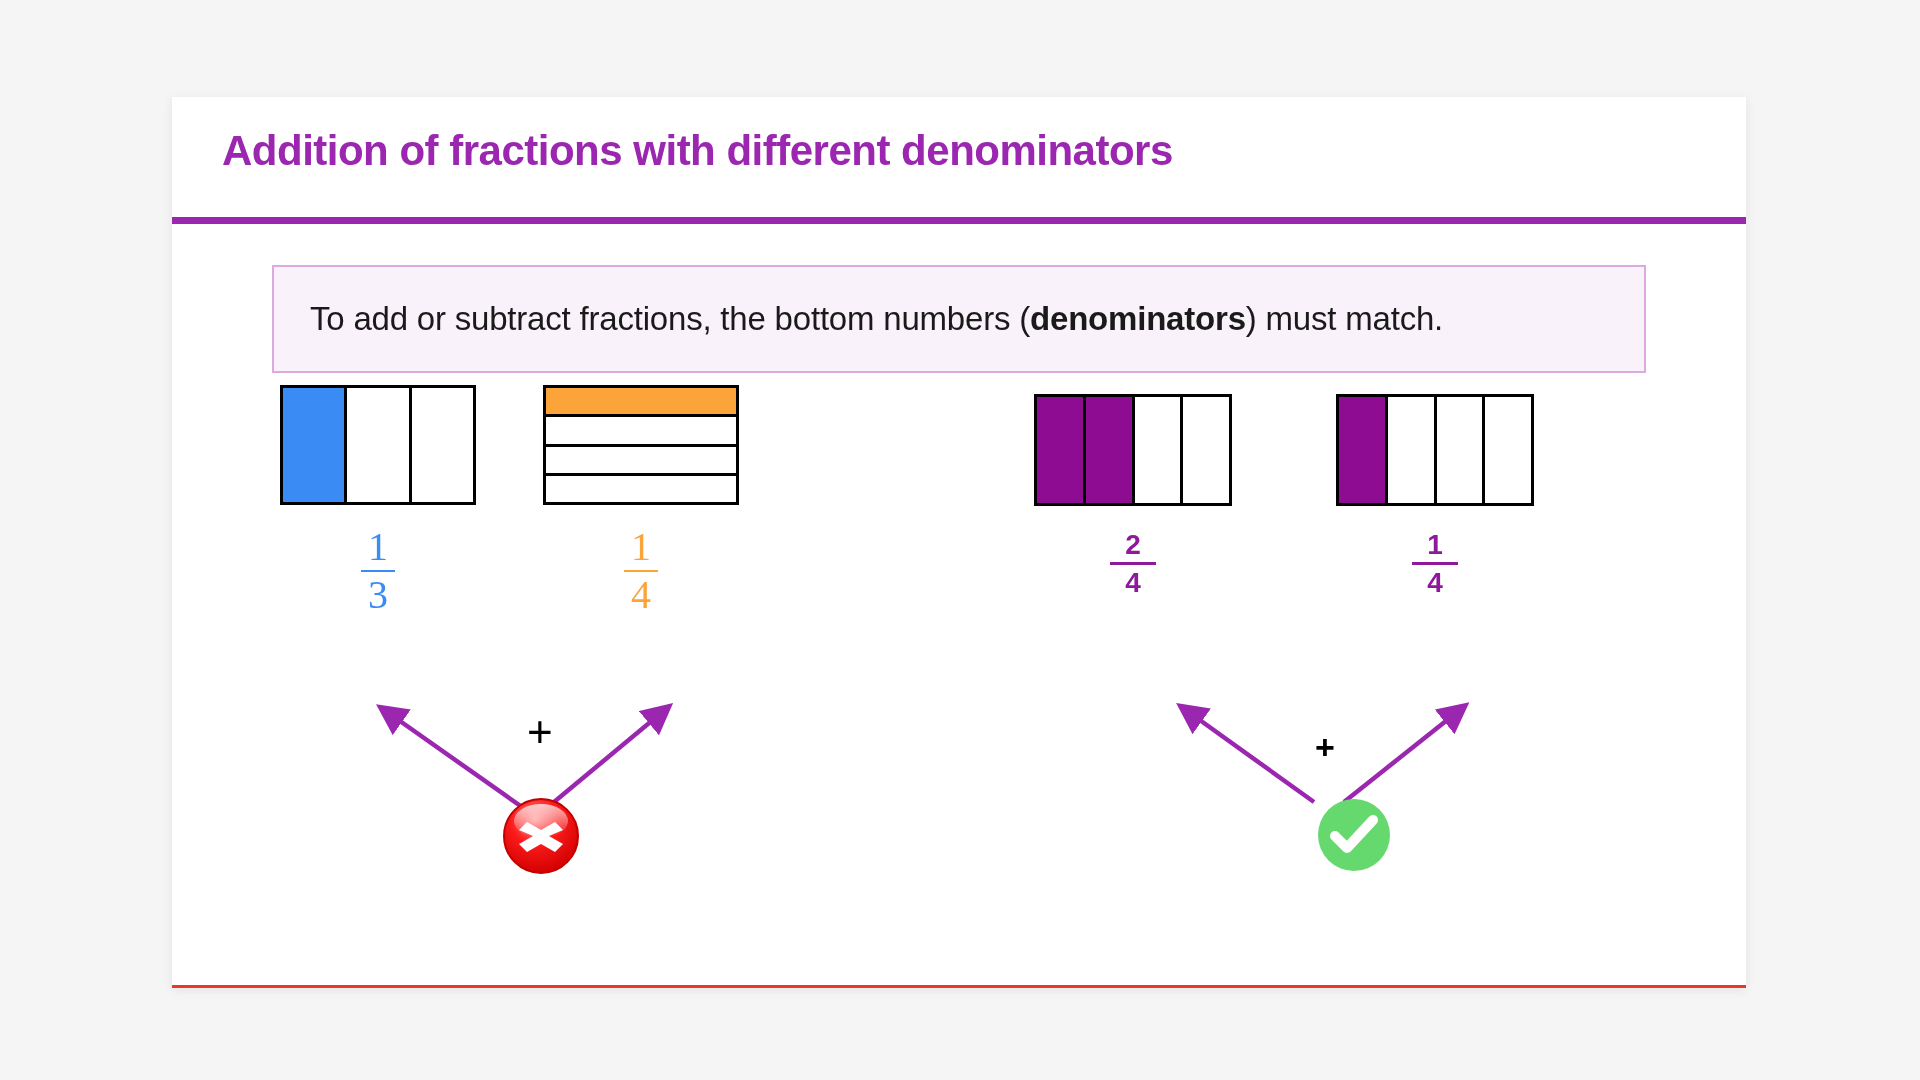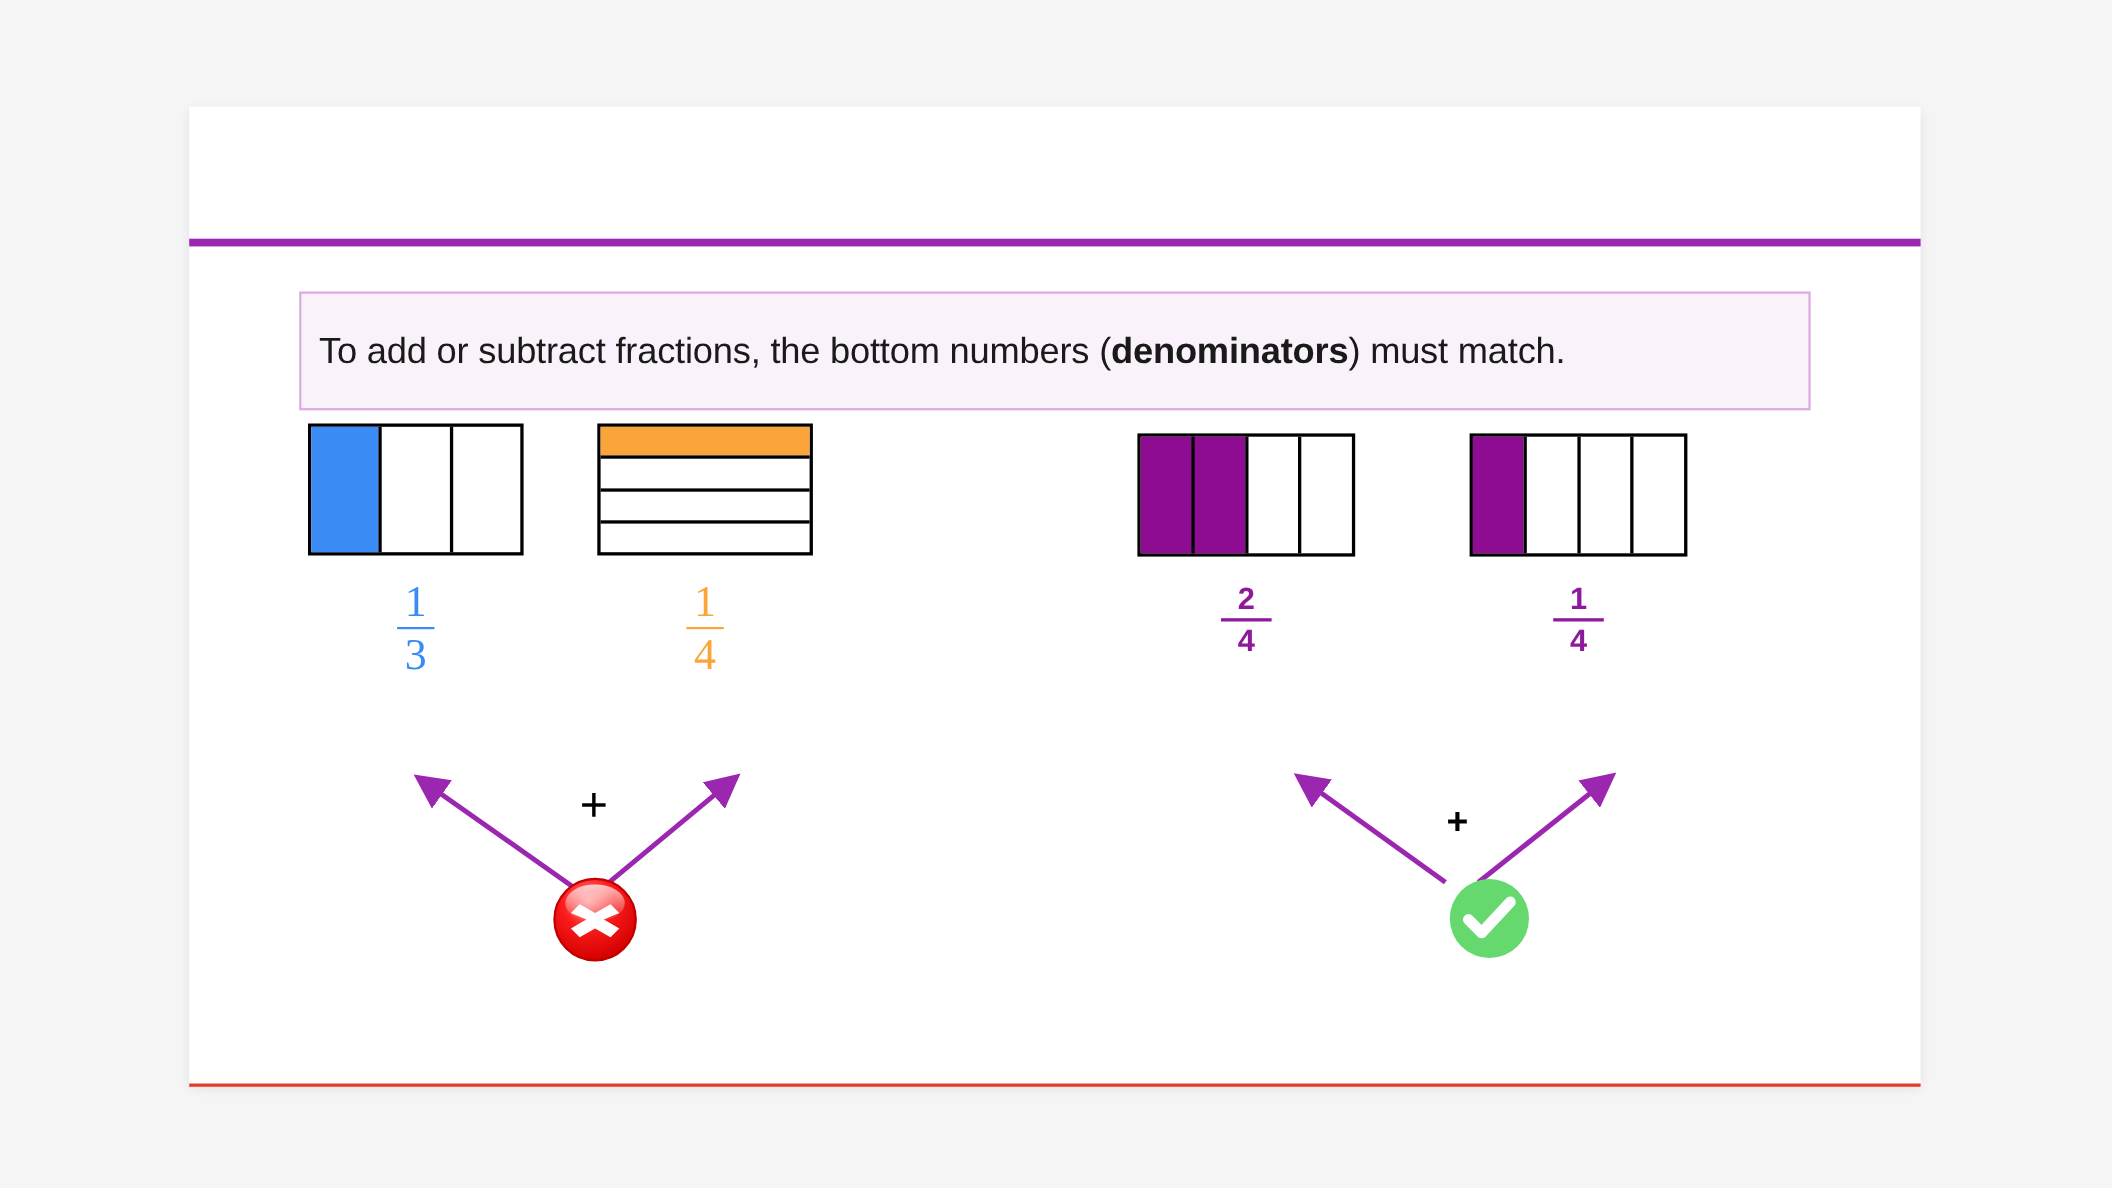--- a/index.html
+++ b/index.html
@@ -55,21 +55,21 @@
   #rule-callout {
     position: absolute;
     left: 100px;
     top: 168px;
     width: 1374px;
     height: 108px;
     background: #faf2fa;
     border: 2px solid #ddaae0;
     display: flex;
     align-items: center;
-    padding-left: 16px;
+    padding-left: 36px;
   }
   #rule-callout-text {
     font-size: 33px;
     color: #1a1a1a;
     letter-spacing: -0.2px;
     white-space: nowrap;
   }
   #rule-callout-text b { font-weight: 800; }
 
   
@@ -139,20 +139,21 @@
 
   .verdict-svg { position: absolute; overflow: visible; }
 
   #cross-badge, #check-badge { position: absolute; }
 </style>
 </head>
 <body>
 
 <div id="slide-card">
 
+  <div id="page-title">Addition of fractions with different denominators</div>
   <div id="title-divider"></div>
 
   <div id="rule-callout">
     <div id="rule-callout-text">
       <span>To add or subtract fractions, the bottom numbers (</span><b>denominators</b><span>) must match.</span>
     </div>
   </div>
 
   <div class="fraction-group" style="left:108px; top:288px;">
     <div class="bar vertical" style="width:196px; height:120px;">

